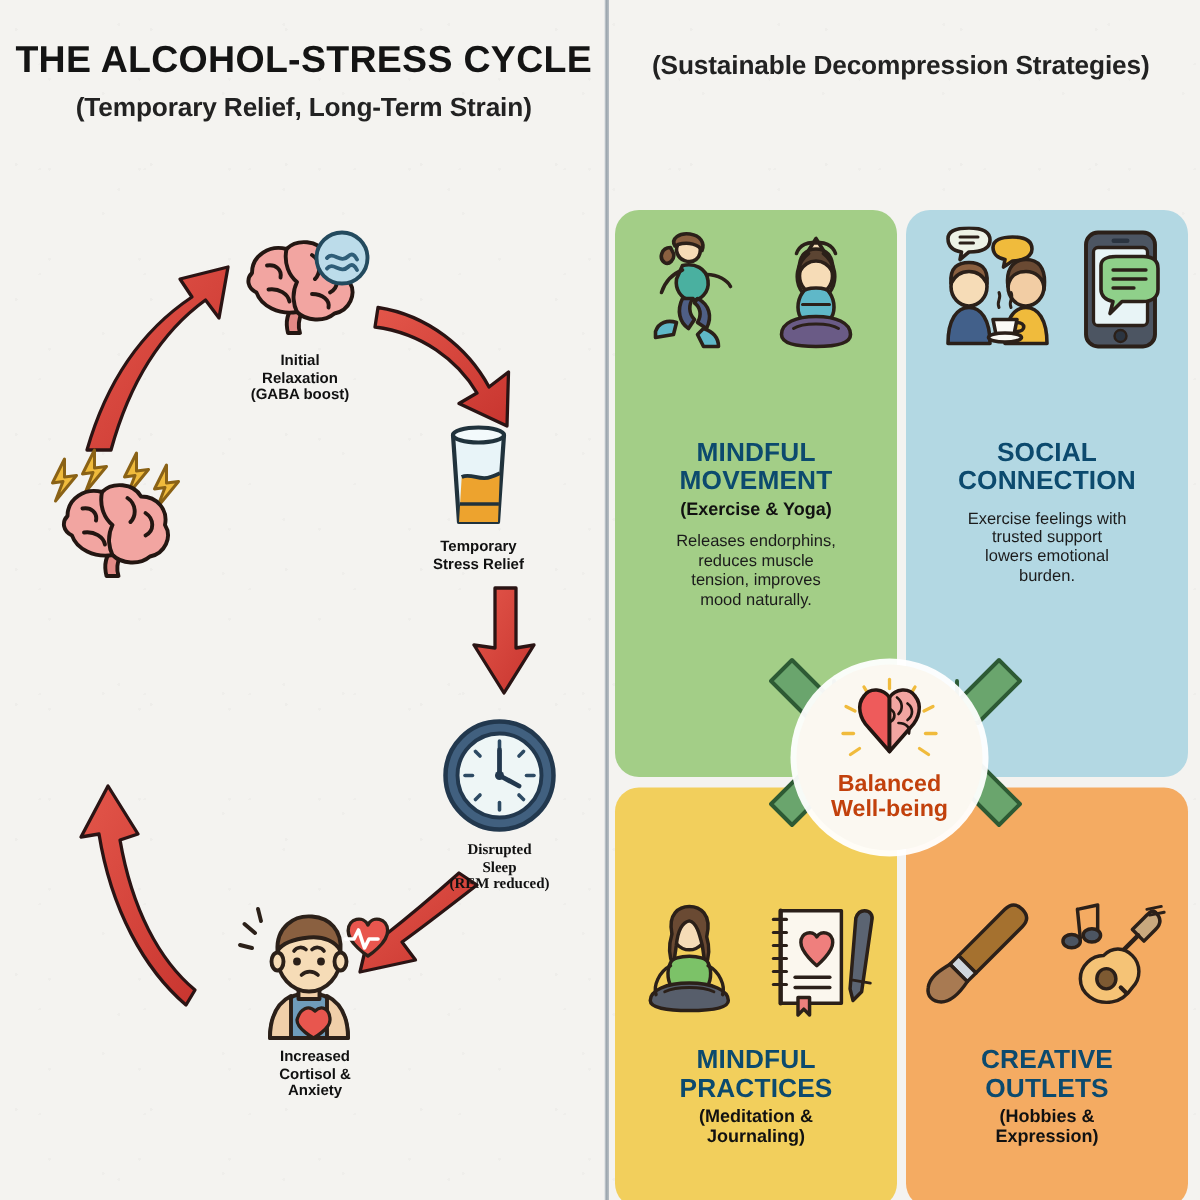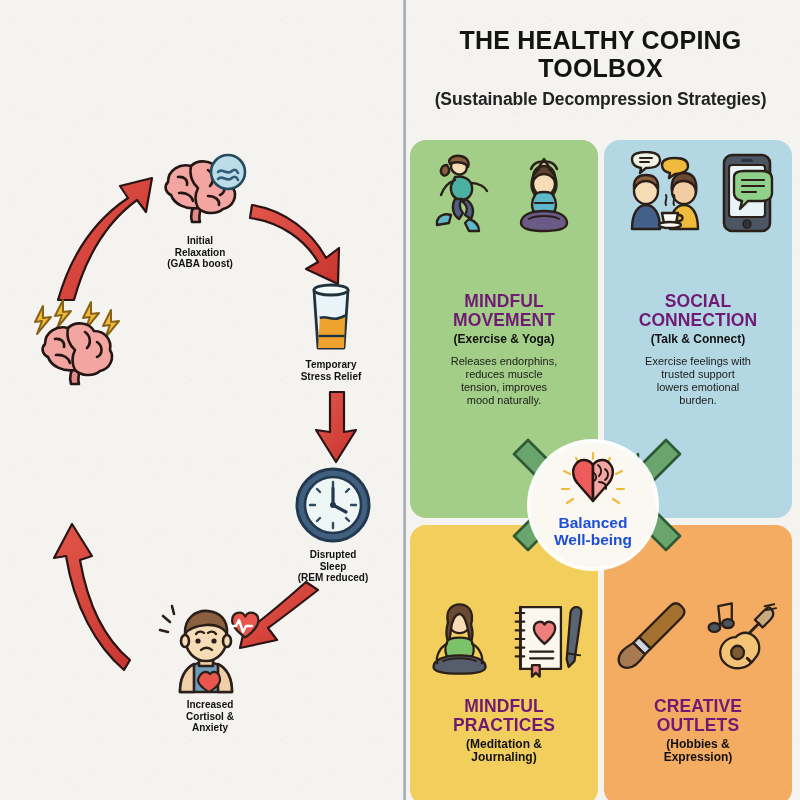--- a/index.html
+++ b/index.html
@@ -47,42 +47,42 @@
 
   
   .node{position:absolute;z-index:5;text-align:center;}
   .node .cap{
     font-size:10px;font-weight:bold;line-height:1.16;color:#111;
     white-space:pre-line;margin-top:3px;
   }
   .icon-wrap{display:flex;justify-content:center;align-items:flex-end;}
 
   #node-relax{left:120px;top:152px;width:160px;}
-  #node-relief{left:256px;top:278px;width:150px;}
-  #node-sleep{left:258px;top:464px;width:150px;}
+  #node-relief{left:244px;top:278px;width:150px;}
+  #node-sleep{left:258px;top:476px;width:150px;font-family:Liberation Serif, serif;}
   #node-cortisol{left:130px;top:600px;width:160px;}
   #node-threshold{left:2px;top:296px;width:150px;}
 
   .arrows{position:absolute;left:0;top:0;width:404px;height:800px;z-index:4;}
 
   
   .cards{position:absolute;left:408px;top:140px;width:388px;height:665px;z-index:4;}
   .card{
     position:absolute;border-radius:16px;overflow:hidden;
     padding:0 10px;box-sizing:border-box;text-align:center;
   }
   .card-green{left:2px;top:0;width:188px;height:378px;background:#a3ce87;}
   .card-blue{left:196px;top:0;width:188px;height:378px;background:#b3d8e3;}
   .card-yellow{left:2px;top:385px;width:188px;height:280px;background:#f2cf5c;}
   .card-orange{left:196px;top:385px;width:188px;height:280px;background:#f4ab62;}
 
   .card .art{height:108px;display:flex;align-items:center;justify-content:center;gap:6px;}
   .card-yellow .art,.card-orange .art{height:104px;}
   .card h2{
-    margin:0;font-size:17.5px;line-height:1.1;font-weight:bold;color:#701a75;
+    margin:0;font-size:17.5px;line-height:1.1;font-weight:bold;color:#0c4a6e;
     white-space:pre-line;letter-spacing:.1px;
   }
   .card .kicker{
     margin-top:2px;font-size:12px;font-weight:bold;color:#111;
     line-height:1.1;white-space:pre-line;
   }
   .card .body{
     margin-top:9px;font-size:11px;line-height:1.18;color:#1b1b1b;
     font-weight:normal;white-space:pre-line;
   }
@@ -93,33 +93,36 @@
 
   
   .hub{
     position:absolute;left:531px;top:443px;width:124px;height:124px;
     border-radius:50%;background:#fbf8f1;
     box-shadow:0 0 0 4px rgba(255,255,255,.95);
     z-index:7;display:flex;flex-direction:column;align-items:center;
     justify-content:flex-start;padding-top:8px;box-sizing:border-box;
   }
   .hub .hub-cap{
-    margin-top:1px;font-size:15.5px;font-weight:bold;color:#1d4ed8;
+    margin-top:1px;font-size:15.5px;font-weight:bold;color:#c2410c;
     line-height:1.1;text-align:center;white-space:pre-line;
   }
   .hub-arrows{position:absolute;left:408px;top:140px;width:388px;height:665px;z-index:6;pointer-events:none;}
 </style>
 </head>
 <body>
 
 <div id="canvas">
 
+  <div class="panel-head" id="head-left">
+    <h1>THE ALCOHOL-STRESS CYCLE</h1>
+    <div class="sub">(Temporary Relief, Long-Term Strain)</div>
+  </div>
 
   <div class="panel-head" id="head-right">
-    <h1>THE HEALTHY COPING TOOLBOX</h1>
     <div class="sub">(Sustainable Decompression Strategies)</div>
   </div>
 
   <div class="divider"></div>
 
   <svg class="arrows" viewBox="0 0 404 800">
     <defs>
       <linearGradient id="redg" x1="0" y1="0" x2="1" y2="1">
         <stop offset="0%" stop-color="#e3564a"></stop>
           <stop offset="100%" stop-color="#c8352f"></stop>
@@ -343,21 +346,20 @@
           <g stroke="#2b2019" stroke-width="2.2" stroke-linecap="round">
             <path d="M26 29 L 48 29"></path>
               <path d="M26 35 L 48 35"></path>
               <path d="M26 41 L 40 41"></path>
           </g>
         </svg>
       </div>
       <div class="title-block">
         <h2>SOCIAL
 CONNECTION</h2>
-        <div class="kicker">(Talk &amp; Connect)</div>
         <div class="body">Exercise feelings with
 trusted support
 lowers emotional
 burden.</div>
       </div>
     </div>
 
     <div class="card card-yellow">
       <div class="art">
         <svg width="82" height="78" viewBox="0 0 82 78">

